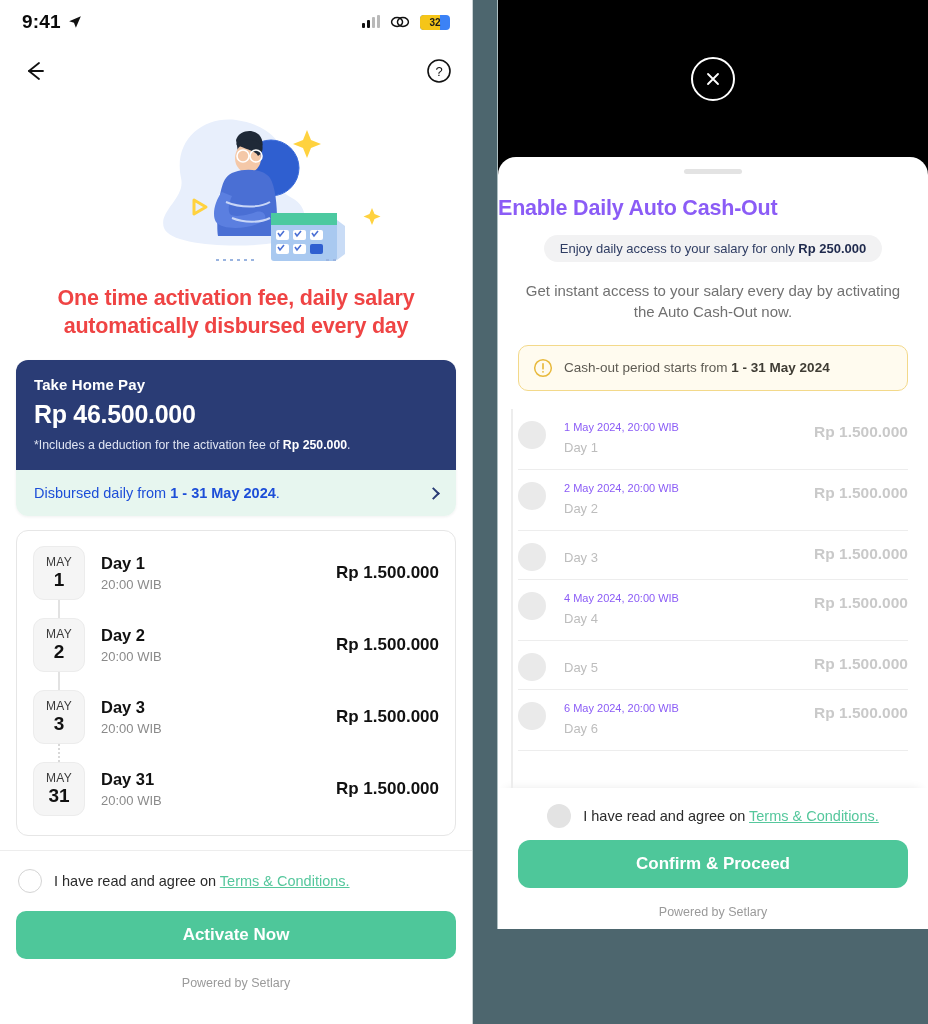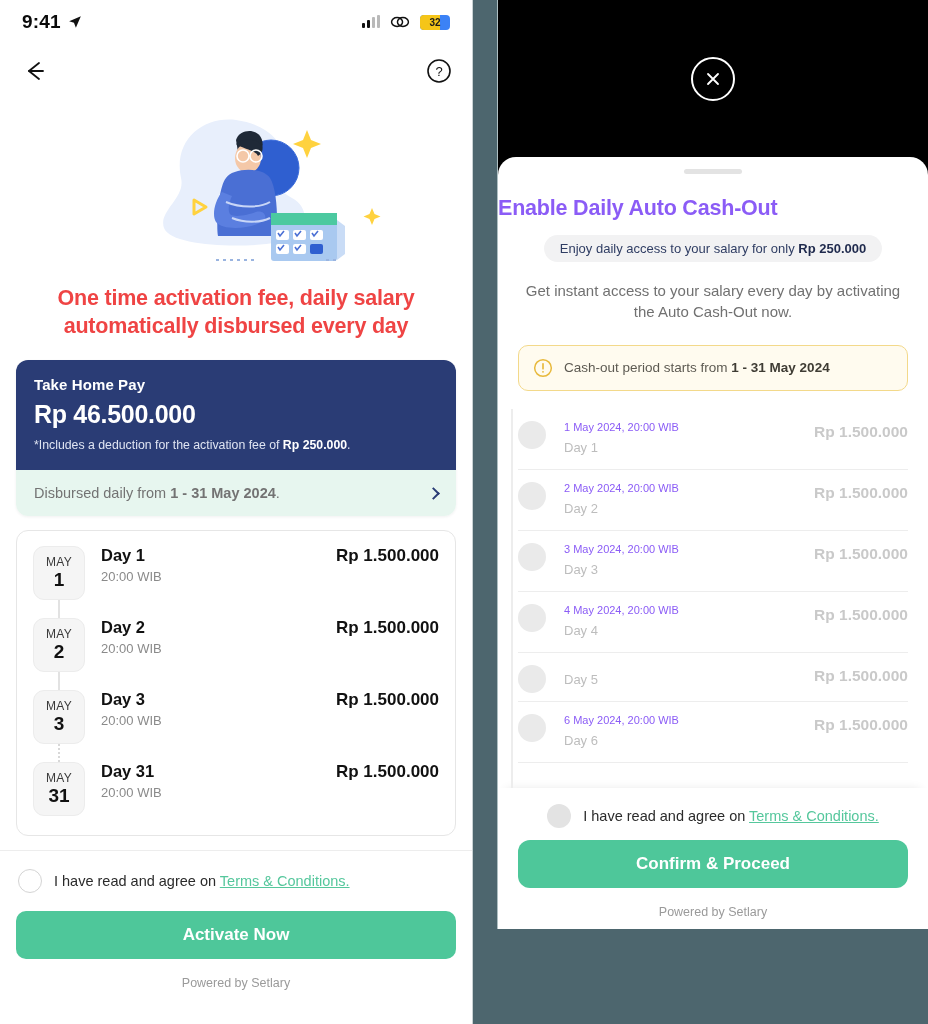--- a/index.html
+++ b/index.html
@@ -63,30 +63,30 @@
   }
   .thp { background: #2a3c75; padding: 16px 18px 18px; }
   .thp-label { color: #ffffff; font-size: 15px; font-weight: 700; letter-spacing: .1px; }
   .thp-amount { color: #ffffff; font-size: 25px; font-weight: 700; margin-top: 7px; letter-spacing: -0.3px; }
   .thp-note { color: #dfe4f2; font-size: 12.3px; margin-top: 9px; }
   .thp-note b { color: #ffffff; font-weight: 700; }
 
   .disburse-strip {
     background: #e7f6ef; padding: 15px 18px;
     display: flex; align-items: center; justify-content: space-between;
-    color: #737373; font-size: 14.5px;
+    color: #1d4ed8; font-size: 14.5px;
   }
   .disburse-strip b { font-weight: 700; }
   .chev { width: 9px; height: 9px; border-right: 2px solid #2a3c75; border-top: 2px solid #2a3c75; transform: rotate(45deg); }
 
   .schedule {
     margin: 14px 16px 0; padding: 6px 0 10px;
     border: 1px solid #e6e6e6; border-radius: 12px;
   }
-  .srow { position: relative; display: flex; align-items: flex-start; padding: 9px 16px; }
+  .srow { position: relative; display: flex; align-items: center; padding: 9px 16px; }
   .date-chip {
     width: 52px; height: 54px; border-radius: 11px;
     background: #f5f5f5; border: 1px solid #ececec;
     display: flex; flex-direction: column; align-items: center; justify-content: center;
     flex: none; z-index: 2;
   }
   .date-chip .m { font-size: 12px; color: #3a3a3a; line-height: 1.1; letter-spacing: .3px; }
   .date-chip .d { font-size: 19px; font-weight: 700; color: #111; line-height: 1.15; }
   .srow .connector {
     position: absolute; left: 41px; width: 2px; background: #e2e2e2; z-index: 1;
@@ -390,21 +390,20 @@
           <div class="tl-body">
             <div class="tl-date">2 May 2024, 20:00 WIB</div>
             <div class="tl-day">Day 2</div>
           </div>
           <div class="tl-amt">Rp 1.500.000</div>
         </div>
 
         <div class="tl-row">
           <span class="tl-dot"></span>
           <div class="tl-body">
-            <div class="tl-date">3 May 2024, 20:00 WIB</div>
             <div class="tl-day">Day 3</div>
           </div>
           <div class="tl-amt">Rp 1.500.000</div>
         </div>
 
         <div class="tl-row">
           <span class="tl-dot"></span>
           <div class="tl-body">
             <div class="tl-date">4 May 2024, 20:00 WIB</div>
             <div class="tl-day">Day 4</div>

